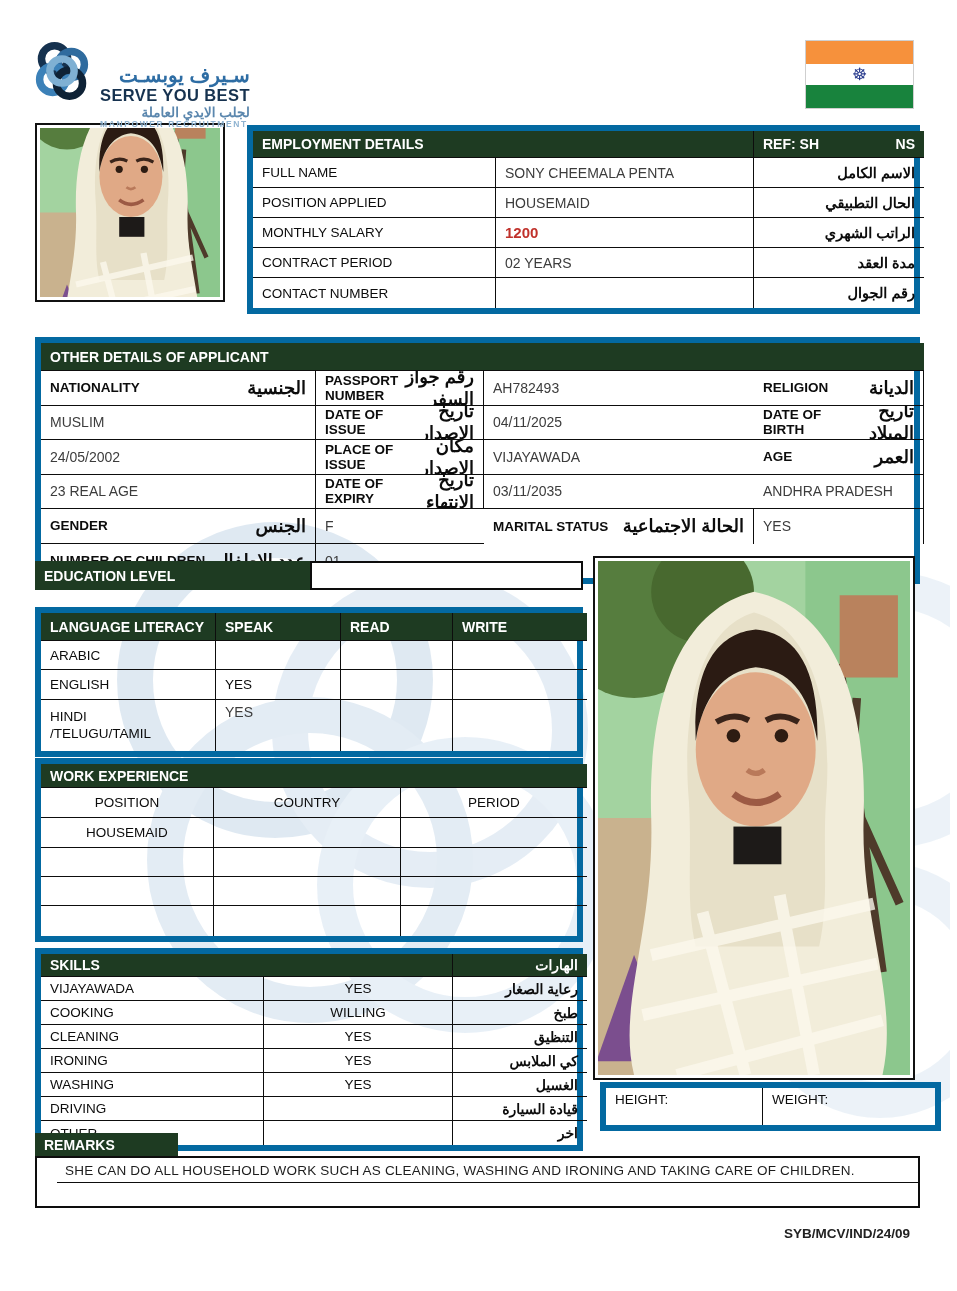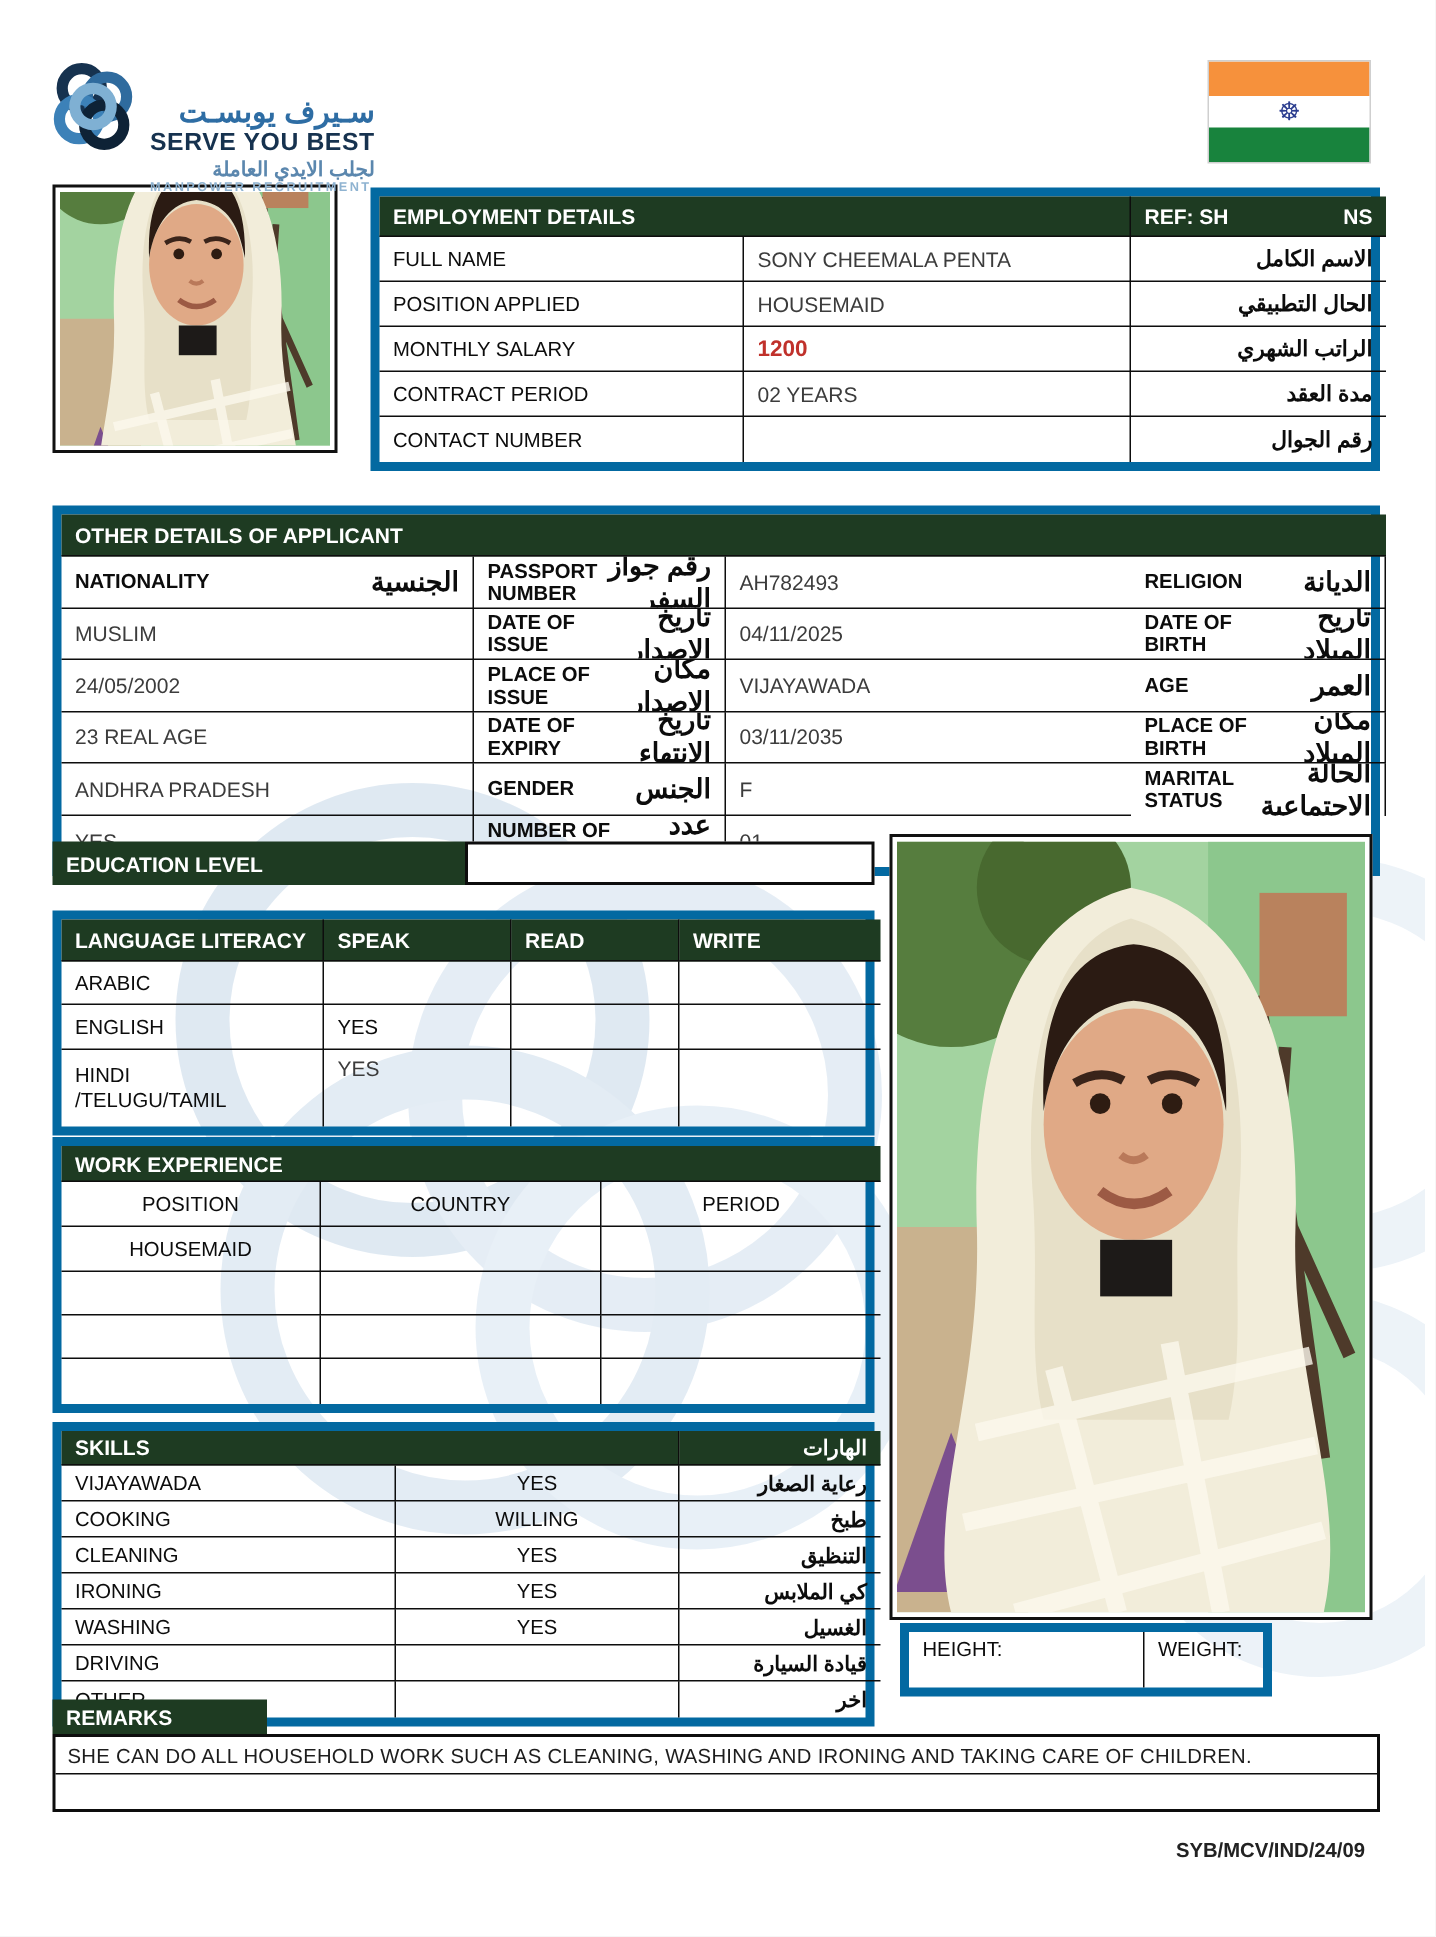--- a/index.html
+++ b/index.html
@@ -61,30 +61,30 @@
   .work { left:35px; top:758px; width:548px; grid-template-columns:173px 187px 186px; grid-template-rows:24px 30px 30px 29px 29px 30px; }
 
   
   .skills { left:35px; top:948px; width:548px; grid-template-columns:223px 189px 134px; grid-template-rows:23px repeat(7,24px); }
   .skills .lbl { font-size:13.5px; }
   .skills .ar { font-size:14px; }
 
   
   .remarks-bar { position:absolute; left:35px; top:1133px; width:143px; height:23px; background:#1e3b22; color:#fff; font-weight:bold; font-size:14px; display:flex; align-items:center; padding:0 9px; z-index:3; }
   .remarks-box { position:absolute; left:35px; top:1156px; width:885px; height:52px; border:2px solid #0d0d0d; z-index:2; background:transparent; }
-  .remarks-line { height:25px; border-bottom:1.5px solid #0d0d0d; display:flex; align-items:center; padding:0 8px; font-size:13.5px; color:#1d1d1d; letter-spacing:.2px; }
+  .remarks-line { height:25px; border-bottom:1.5px solid #0d0d0d; display:flex; align-items:center; padding:0 8px; font-size:13.5px; color:#1d1d1d; letter-spacing:.2px;margin-left:20px; }
 
   
   .photo { position:absolute; border:2px solid #111; background:#fff; padding:3px; z-index:1; }
   .photo-small { left:35px; top:123px; width:190px; height:179px; }
   .photo-large { left:593px; top:556px; width:322px; height:524px; }
   .photo svg { width:100%; height:100%; display:block; }
 
   
-  .physical { left:600px; top:1082px; width:248px; grid-template-rows:37px; grid-template-columns:157px 154px;text-align:right; }
+  .physical { left:600px; top:1082px; width:341px; grid-template-rows:37px; grid-template-columns:157px 154px;text-align:right; }
   .physical .lbl { align-items:flex-start; padding-top:4px; }
 
   
   .footer { position:absolute; left:610px; top:1226px; width:300px; text-align:right; font-weight:bold; font-size:13.5px; color:#222; z-index:2; }
 </style>
 </head>
 <body>
 
 <div class="page">
 
@@ -223,24 +223,20 @@
         <span class="en">AGE</span>
         <span class="arr">العمر</span>
       </div>
     <div class="val">23 REAL AGE</div>
     <div class="both">
         <span class="en">DATE OF EXPIRY</span>
         <span class="arr">تاريخ الانتهاء</span>
       </div>
     <div class="val last-col">03/11/2035</div>
 
-    <div class="both">
-        <span class="en">PLACE OF BIRTH</span>
-        <span class="arr">مكان الميلاد</span>
-      </div>
     <div class="val">ANDHRA PRADESH</div>
     <div class="both">
         <span class="en">GENDER</span>
         <span class="arr">الجنس</span>
       </div>
     <div class="val last-col">F</div>
 
     <div class="both last-row">
         <span class="en">MARITAL STATUS</span>
         <span class="arr">الحالة الاجتماعية</span>

